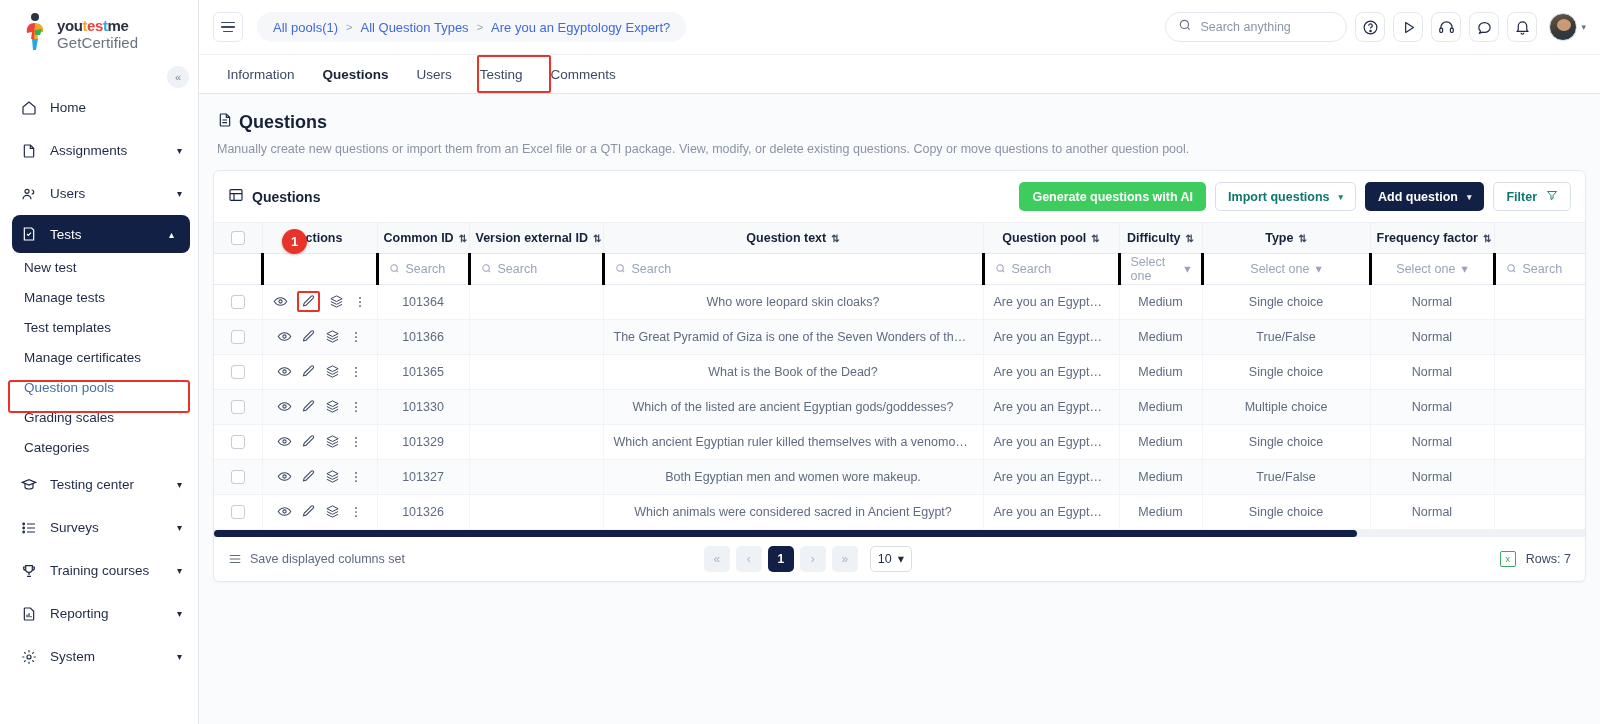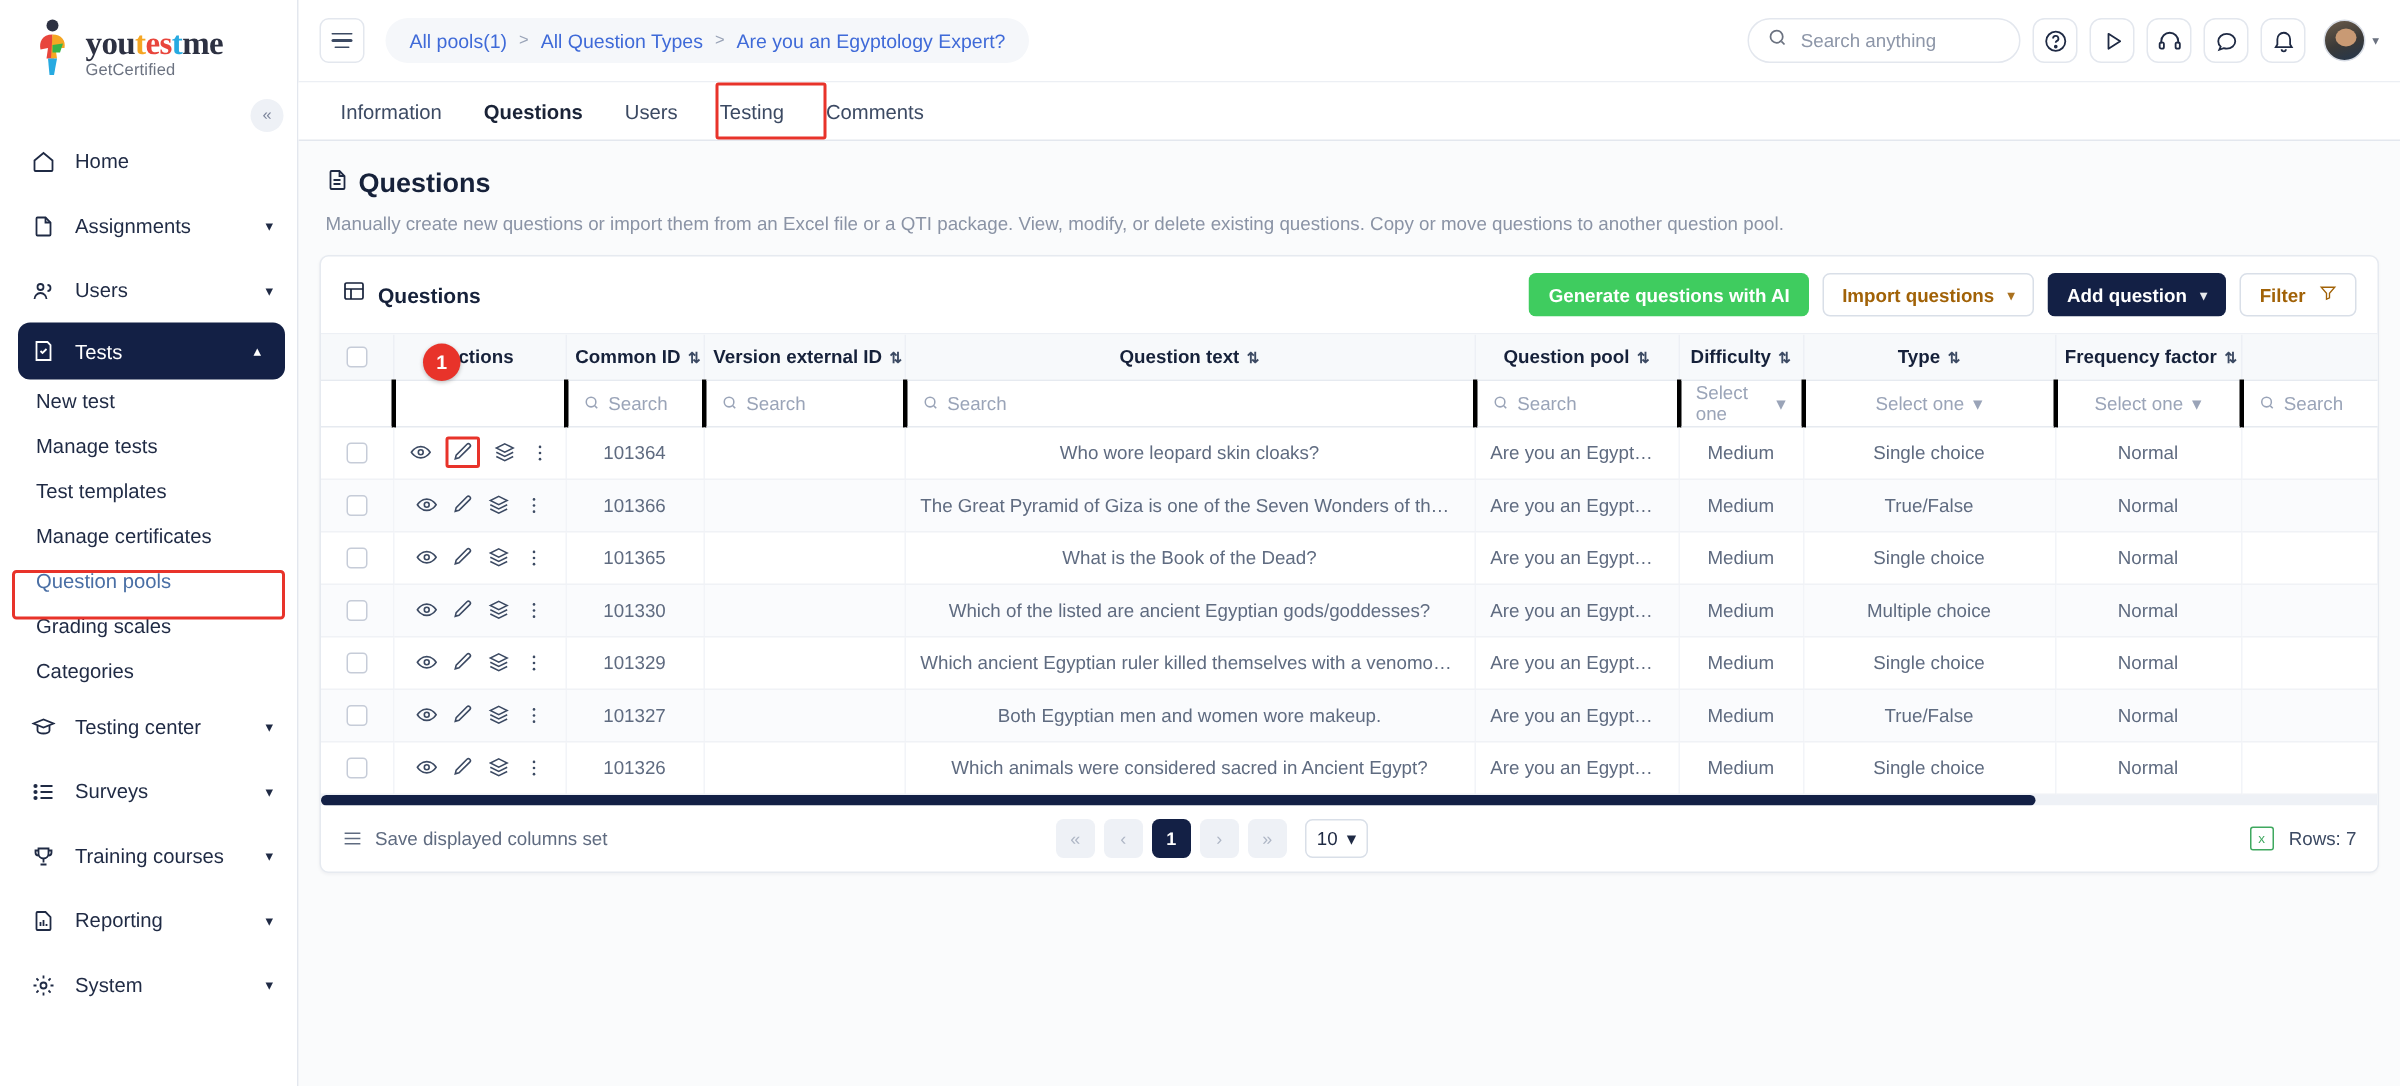--- a/index.html
+++ b/index.html
@@ -14,27 +14,27 @@
   
   .sidebar {
     width: 199px; height: 724px; background: #ffffff;
     border-right: 1px solid #e3e7ee;
     position: relative; flex: 0 0 199px;
   }
   .logo-wrap { padding: 12px 0 0 22px; height: 58px; }
   .logo { display: flex; align-items: flex-start; }
   .logo-mark { width: 30px; height: 40px; position: relative; margin-right: 5px; }
   .logo-text { line-height: 1; padding-top: 6px; }
-  .logo-word { font-size: 22px; font-weight: bold; letter-spacing: -0.4px; font-family: Liberation Serif, serif; }
+  .logo-word { font-size: 15px; font-weight: bold; letter-spacing: -0.4px; }
   .lw-you { color: #2d3142; }
   .lw-t1 { color: #f5a623; }
   .lw-e { color: #e8453c; }
   .lw-t2 { color: #27aae1; }
   .lw-me { color: #2d3142; }
-  .logo-sub { font-size: 11px; color: #6b7280; text-align: left; margin-top: 2px; letter-spacing: .1px;}
+  .logo-sub { font-size: 15px; color: #6b7280; text-align: right; margin-top: 2px; letter-spacing: .1px;}
 
   .collapse-btn {
     position: absolute; right: 9px; top: 66px;
     width: 22px; height: 22px; border-radius: 50%;
     background: #eef1f6; color: #7b849a;
     font-size: 11px; display: flex; align-items: center; justify-content: center;
     cursor: pointer; border: none;
   }
 
   .nav { margin-top: 28px; }
@@ -146,21 +146,21 @@
   }
   .card-title { font-size: 14px; font-weight: bold; color: #16213a; }
   .card-actions { margin-left: auto; display: flex; align-items: center; gap: 9px; }
 
   .btn {
     height: 29px; border-radius: 5px; font-size: 12.5px; display: flex;
     align-items: center; gap: 9px; padding: 0 12px; cursor: pointer;
     font-family: inherit; border: 1px solid transparent; white-space: nowrap;
   }
   .btn-ai { background: #3fcc5f; color: #fff; font-weight: bold; padding-left: 12px; }
-  .btn-outline { background: #fff; border-color: #d9dfe8; color: #a16207; font-weight: bold; justify-content: space-between; }
+  .btn-outline { background: #fff; border-color: #d9dfe8; color: #0f766e; font-weight: bold; justify-content: space-between; }
   .btn-dark { background: #132045; color: #fff; font-weight: bold; }
   .btn .chev { font-size: 9px; opacity: .9; }
 
   
   .table-scroll { overflow: hidden; position: relative; }
   table { border-collapse: collapse; width: 1620px; table-layout: fixed; }
   thead th {
     background: #f7f9fb; font-size: 12.5px; font-weight: bold; color: #16213a;
     height: 30px; border-bottom: 1px solid #e6eaf0; border-right: 1px solid #edf0f5;
     text-align: center; padding: 0 6px; white-space: nowrap;

